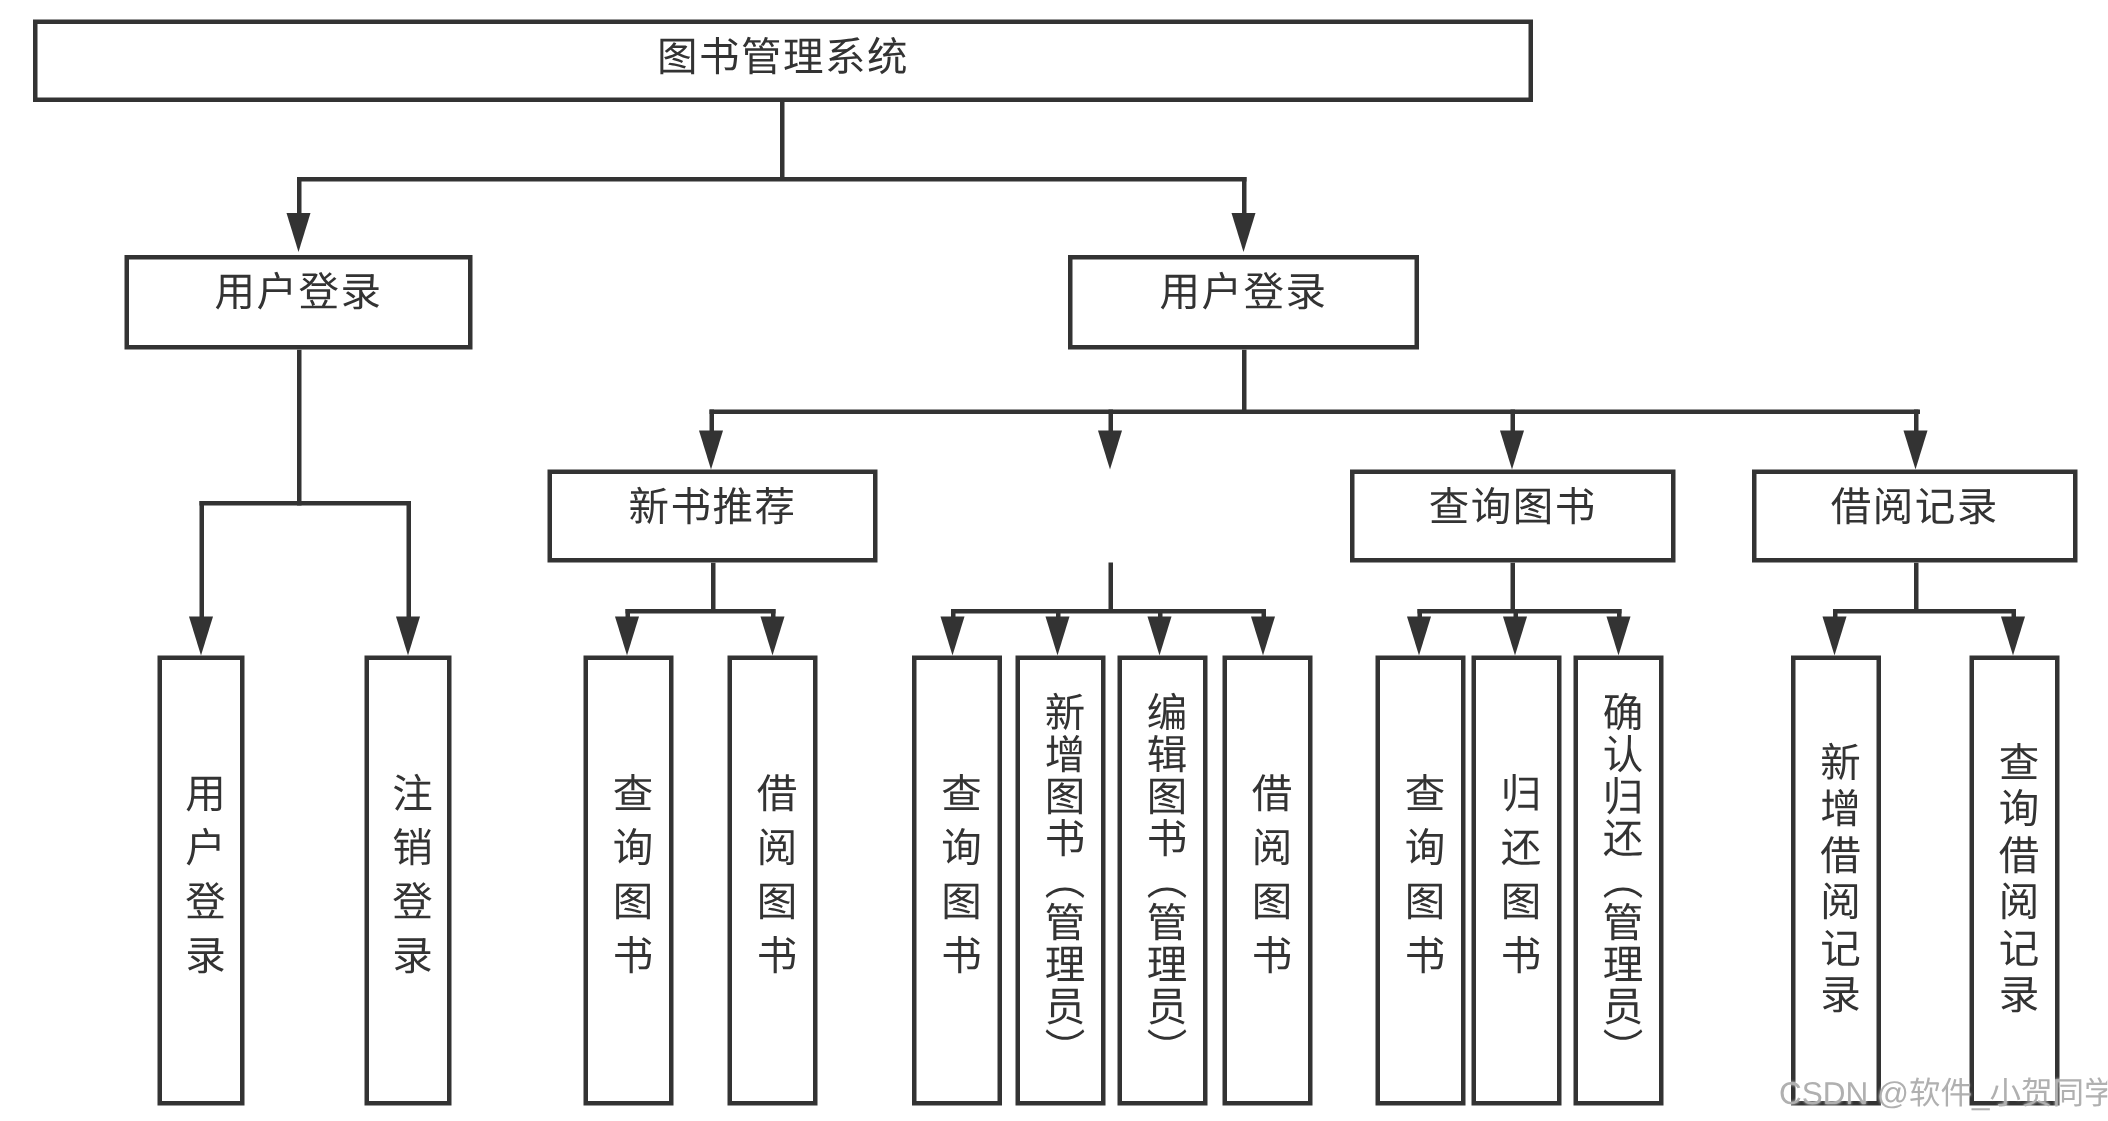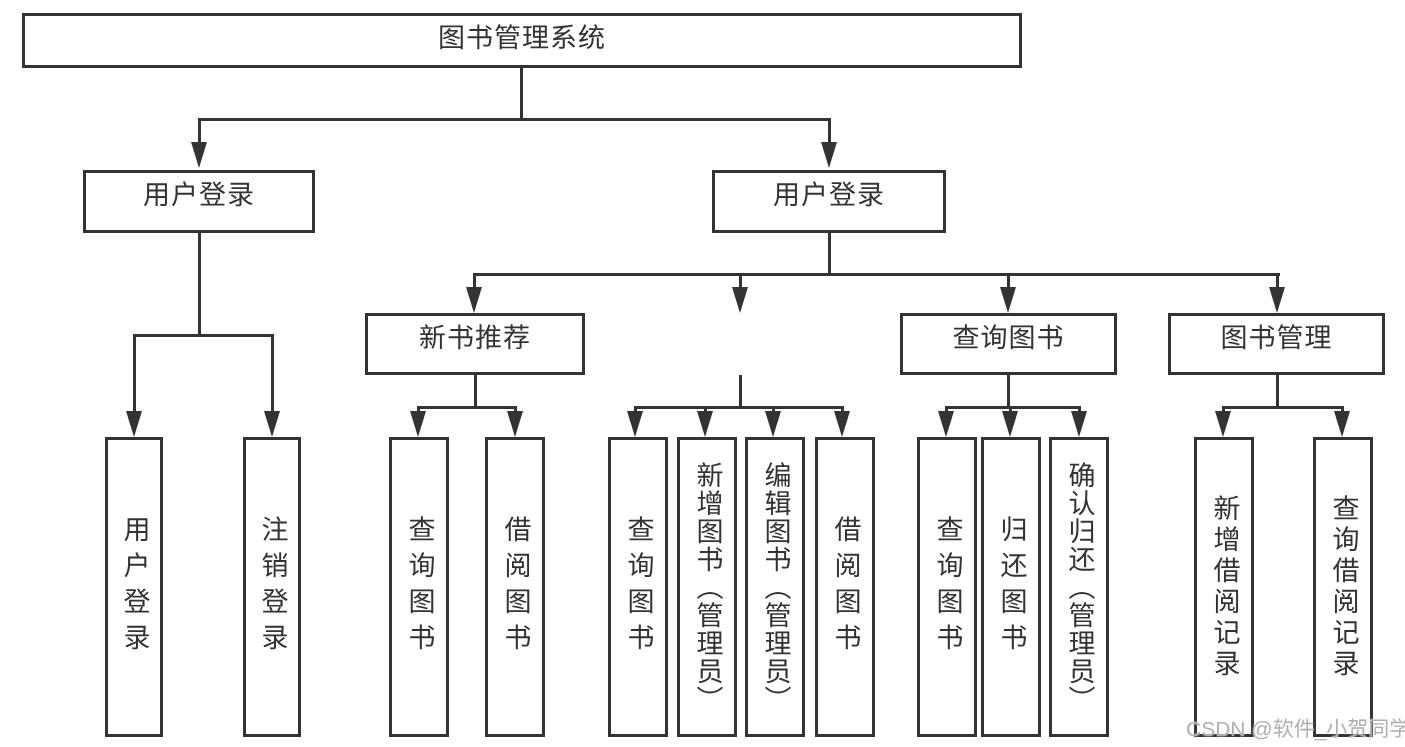--- a/index.html
+++ b/index.html
@@ -101,21 +101,21 @@
   <div class="line" style="left:1276px;top:273px;width:3px;height:18px"></div>
   <div class="arrow" style="left:1269px;top:287px"></div>
 
   <div class="box" style="left:365px;top:313px;width:220px;height:62px">
     <span>新书推荐</span>
   </div>
   <div class="box" style="left:900px;top:313px;width:217px;height:62px">
     <span>查询图书</span>
   </div>
   <div class="box" style="left:1168px;top:313px;width:217px;height:62px">
-    <span>图书管理</span>
+    <span>借阅记录</span>
   </div>
 
   <div class="line" style="left:474px;top:375px;width:3px;height:33px"></div>
   <div class="line" style="left:417px;top:406px;width:100px;height:3px"></div>
   <div class="line" style="left:417px;top:406px;width:3px;height:8px"></div>
   <div class="arrow" style="left:410px;top:411px"></div>
   <div class="line" style="left:514px;top:406px;width:3px;height:8px"></div>
   <div class="arrow" style="left:507px;top:411px"></div>
 
   <div class="line" style="left:739px;top:375px;width:3px;height:33px"></div>

